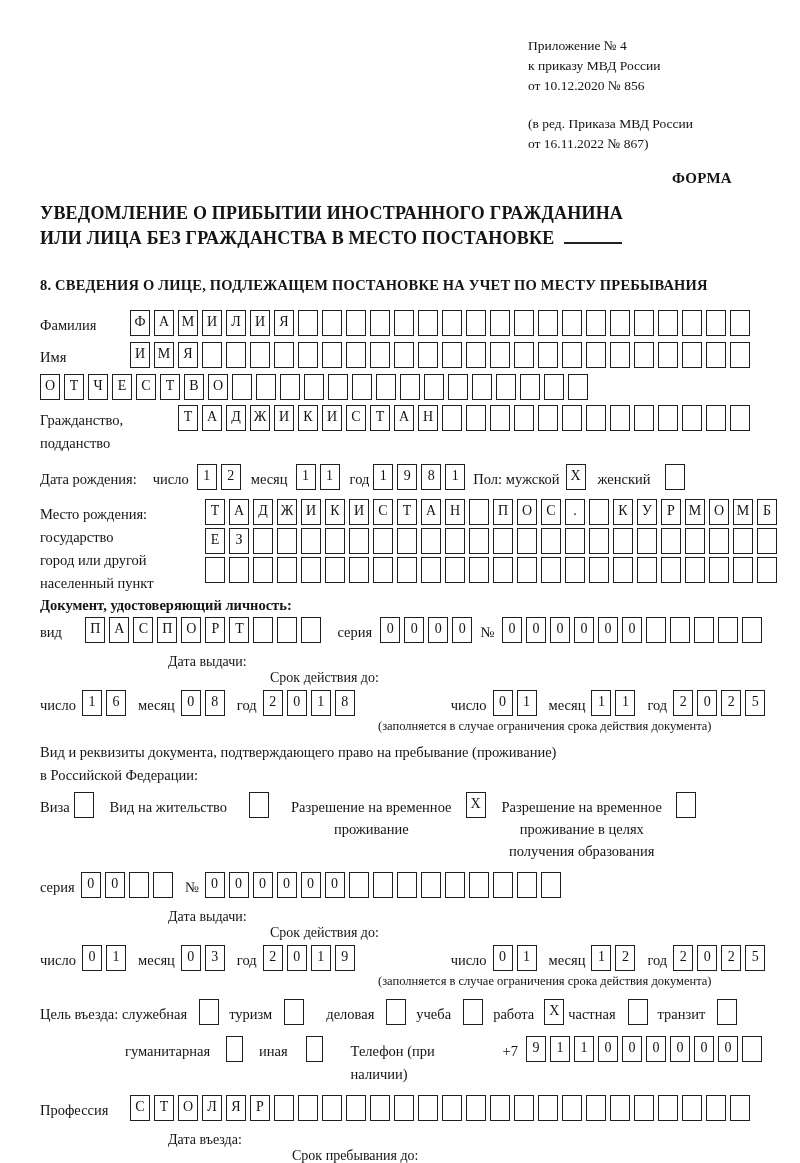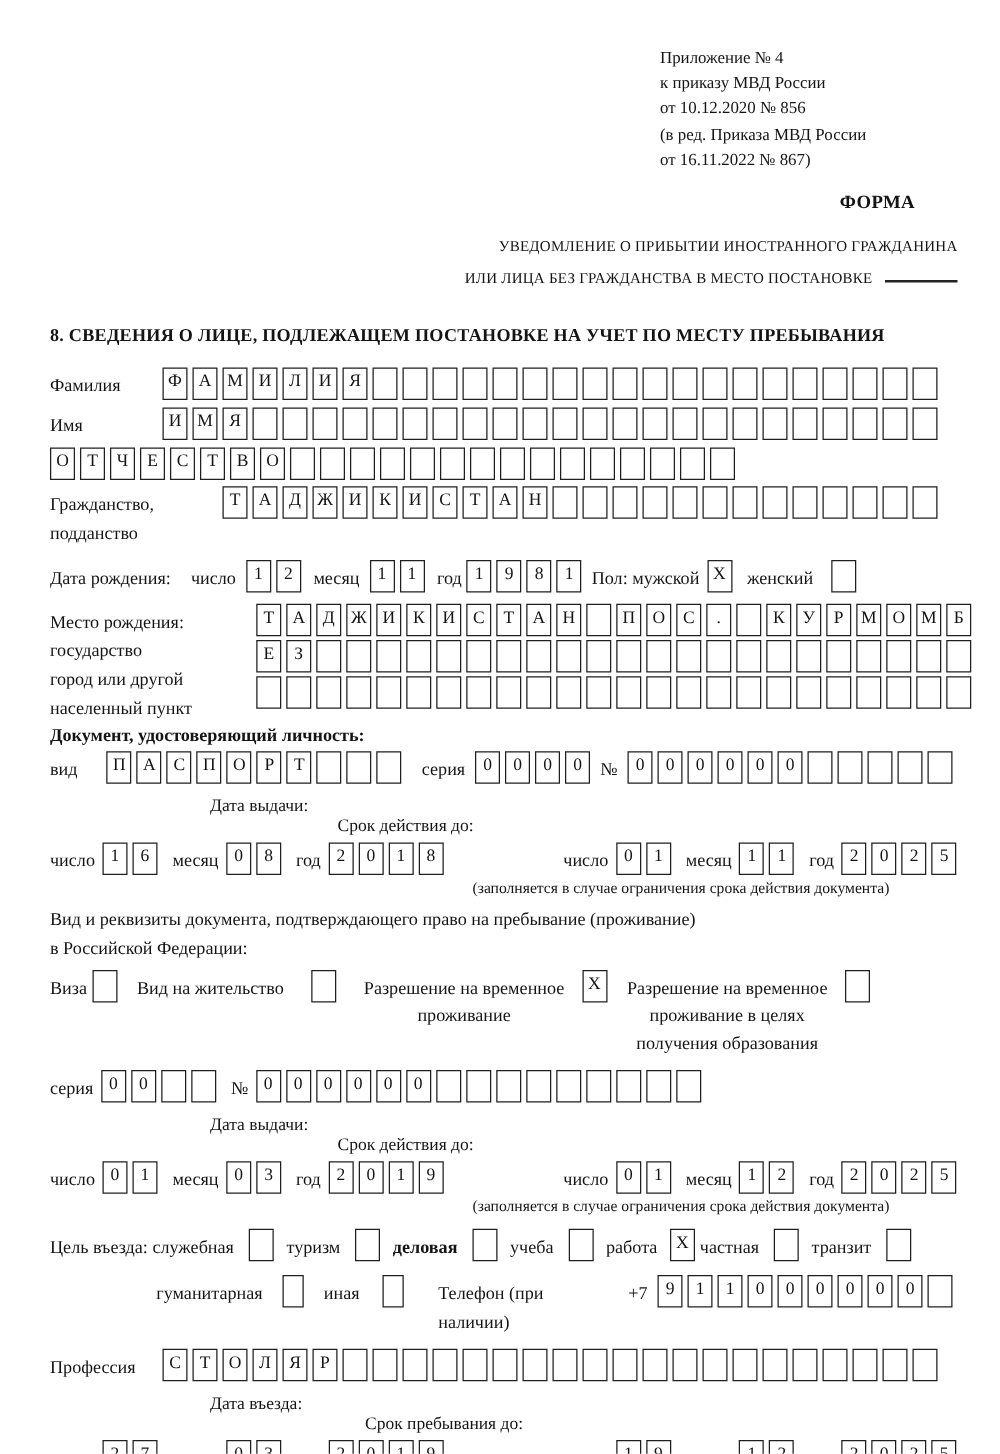--- a/index.html
+++ b/index.html
@@ -5,24 +5,24 @@
   html,body { margin:0; padding:0; }
   body {
     width:800px; height:1163px; background:#ffffff; color:#141414;
     font-family:"Liberation Serif", serif; font-size:14.5px;
     position:relative; overflow:hidden;
   }
   .page { padding:36px 34px 0 40px; }
 
   
   .lawref { width:230px; margin-left:auto; margin-right:8px; font-size:13.5px; line-height:20px; }
-  .lawref .amend { margin-top:2px; }
+  .lawref .amend { margin-top:18px; }
   .forma { text-align:right; margin:16px 34px 0 0; font-weight:bold; font-size:15px; letter-spacing:.3px; }
 
-  .title { text-align:right; font-weight:normal; font-size:12px; line-height:25px; margin-top:14px; letter-spacing:.2px; }
+  .title { text-align:left; font-weight:bold; font-size:18px; line-height:25px; margin-top:14px; letter-spacing:.2px; }
   .blankline { display:inline-block; width:58px; border-bottom:2px solid #222; height:14px; margin-left:10px; }
 
   .sect { font-weight:bold; font-size:14.5px; margin-top:26px; letter-spacing:.2px; }
 
   
   .frow { display:flex; align-items:flex-start; margin-top:5px; }
   .flabel { flex:0 0 auto; padding-top:4px; line-height:23px; }
   .w90  { width:90px; }
   .w138 { width:138px; }
   .w160 { width:160px; }
@@ -199,21 +199,21 @@
     <div class="inlbl mr6 ml8">год</div>
     <div class="boxes"><span class="cell">2</span><span class="cell">0</span><span class="cell">2</span><span class="cell">5</span></div>
   </div>
   <div class="note">(заполняется в случае ограничения срока действия документа)</div>
 
   <div class="purpose-row">
     <div class="inlbl">Цель въезда: служебная</div>
     <span class="cell checkbox"></span>
     <div class="inlbl" style="margin-left:10px;">туризм</div>
     <span class="cell checkbox"></span>
-    <div class="inlbl" style="margin-left:10px;font-weight:bold;">деловая</div>
+    <div class="inlbl" style="margin-left:22px;">деловая</div>
     <span class="cell checkbox"></span>
     <div class="inlbl" style="margin-left:10px;">учеба</div>
     <span class="cell checkbox"></span>
     <div class="inlbl" style="margin-left:10px;">работа</div>
     <span class="cell checkbox" style="margin-left:4px;">X</span>
     <div class="inlbl" style="margin-left:4px;">частная</div>
     <span class="cell checkbox"></span>
     <div class="inlbl" style="margin-left:10px;">транзит</div>
     <span class="cell checkbox"></span>
   </div>

